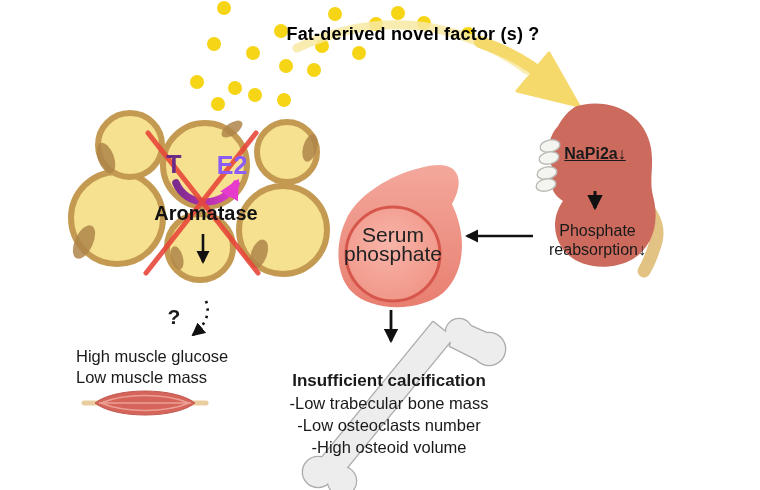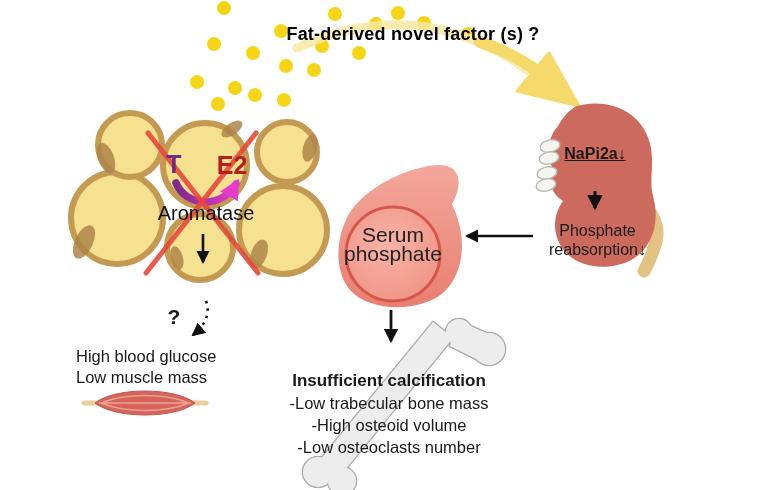--- a/index.html
+++ b/index.html
@@ -4,22 +4,22 @@
 <style>
   html,body{margin:0;padding:0;background:#fff;}
   .canvas{
     position:relative;width:760px;height:490px;background:#ffffff;overflow:hidden;
     font-family:"Liberation Sans", sans-serif;color:#1a1a1a;
   }
   .canvas svg{position:absolute;left:0;top:0;}
   .txt{position:absolute;line-height:1.15;}
   .factor-label{left:283px;top:24px;width:260px;font-size:18px;font-weight:bold;color:#000000;text-align:center;letter-spacing:.2px;}
   .t-label{left:161px;top:150px;width:26px;font-size:25px;font-weight:bold;color:#6A2C85;text-align:center;}
-  .e2-label{left:212px;top:151px;width:40px;font-size:25px;font-weight:bold;color:#b91c1c;text-align:center;}
-  .aromatase{left:131px;top:202px;width:150px;font-size:20px;font-weight:normal;color:#111;text-align:center;}
+  .e2-label{left:212px;top:151px;width:40px;font-size:25px;font-weight:bold;color:#8b5cf6;text-align:center;}
+  .aromatase{left:131px;top:202px;width:150px;font-size:20px;font-weight:bold;color:#111;text-align:center;}
   .inflammation{left:128px;top:280px;width:150px;font-size:17px;text-align:center;}
   .qmark{left:162px;top:305px;width:24px;font-size:21px;font-weight:bold;text-align:center;}
   .effect1{left:76px;top:347px;font-size:16.5px;}
   .effect2{left:76px;top:368px;font-size:16.5px;}
   .serum-text{left:333px;top:225px;width:120px;font-size:21px;line-height:19px;text-align:center;color:#222;}
   .napi-a{left:549px;top:145px;width:92px;font-size:16px;font-weight:600;text-align:center;text-decoration:underline;}
   .napi-c{left:549px;top:169px;width:92px;font-size:16px;font-weight:600;text-align:center;}
   .phos-reab{left:535px;top:221px;width:125px;font-size:16px;line-height:19px;text-align:center;}
   .bone-block{left:258px;top:370px;width:262px;text-align:center;font-size:16.5px;line-height:22px;}
   .bone-block .title{font-weight:bold;font-size:17px;}
@@ -152,34 +152,34 @@
     <line x1="391" y1="310" x2="391" y2="341" stroke="#111" stroke-width="2.8" marker-end="url(#arr)"></line>
   </svg>
 
   <div class="txt factor-label">Fat-derived novel factor (s) ?</div>
 
   <div class="txt t-label">T</div>
   <div class="txt e2-label">E2</div>
   <div class="txt aromatase">Aromatase</div>
 
   <div class="txt qmark">?</div>
-  <div class="txt effect1">High blood glucose</div>
+  <div class="txt effect1">High muscle glucose</div>
   <div class="txt effect2">Low muscle mass</div>
 
   <div class="txt serum-text">
     <div>Serum</div>
     <div>phosphate</div>
   </div>
 
   <div class="txt napi-a">NaPi2a↓</div>
   <div class="txt phos-reab">
     <div>Phosphate</div>
     <div>reabsorption↓</div>
   </div>
 
   <div class="txt bone-block">
     <div class="title">Insufficient calcification</div>
     <div>-Low trabecular bone mass</div>
+    <div>-Low osteoclasts number</div>
     <div>-High osteoid volume</div>
-    <div>-Low osteoclasts number</div>
   </div>
 
 </div>
 
 </body></html>

